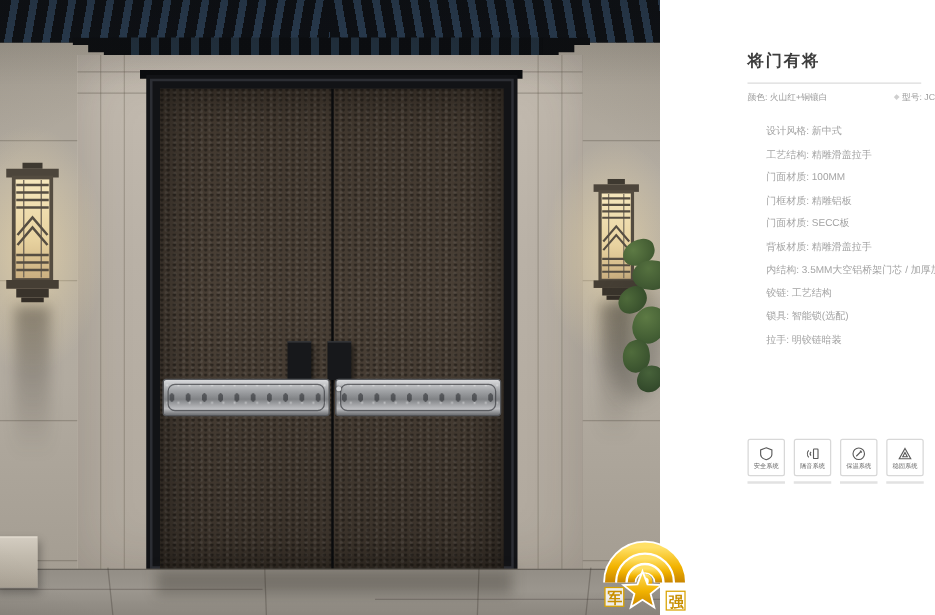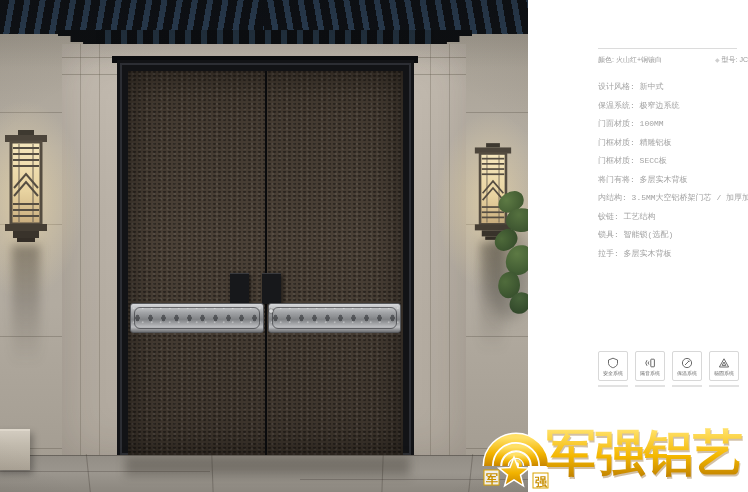--- a/index.html
+++ b/index.html
@@ -89,21 +89,21 @@
               linear-gradient(180deg, rgba(0,0,0,.14), transparent 14%);}
 
   
   .panel{position:absolute;left:598px;top:40px;width:150px;}
   .title{font-size:13px;font-weight:bold;color:#3c3c3c;letter-spacing:1.5px;white-space:nowrap;}
   .rule{margin-top:8px;width:139px;border-top:1px solid #dcdcdc;}
   .subrow{margin-top:6px;width:150px;display:flex;justify-content:space-between;align-items:center;
           font-size:7px;color:#9b9b9b;white-space:nowrap;}
   .model-group{display:flex;align-items:center;gap:2px;}
   .diamond{font-size:6px;color:#cfcfcf;line-height:1;}
-  .specs{list-style:none;margin:18px 0 0;padding:0;font-family:Liberation Mono, monospace;}
+  .specs{list-style:none;margin:18px 15px 0;padding:0;}
   .specs li{font-size:8px;line-height:8.5px;color:#a3a3a3;margin:0 0 10px;white-space:nowrap;}
 
   .features{position:absolute;left:598px;top:351px;display:flex;gap:7px;}
   .feat{width:30px;display:flex;flex-direction:column;align-items:center;}
   .feat-box{width:30px;height:30px;box-sizing:border-box;border:1px solid #d8d8d8;border-radius:2px;
             display:flex;flex-direction:column;align-items:center;justify-content:center;gap:2px;background:#fff;}
   .feat-box svg{display:block;}
   .feat-label{font-size:5px;color:#6a6a6a;white-space:nowrap;line-height:1;}
   .feat-caption{margin-top:4px;width:30px;height:2px;background:#e2e2e2;}
 
@@ -250,39 +250,40 @@
       <div class="fh" style="left:0;top:15px;width:210px;"></div>
       <div class="fh" style="left:300px;top:23px;width:228px;"></div>
     </div>
     <div class="door-shadow"></div>
     <div class="bench"></div>
 
     <div class="vignette"></div>
   </div>
 
   <div class="panel">
+    <div class="title">将门有将</div>
     <div class="rule"></div>
     <div class="subrow">
       <span>颜色: 火山红+铜镶白</span>
       <span class="model-group">
         <span class="diamond">◆</span>
         <span>型号: JC</span>
       </span>
     </div>
     <ul class="specs">
       <li>设计风格: 新中式</li>
-      <li>保温系统: 极窄边系统</li>
+      <li>工艺结构: 精雕滑盖拉手</li>
       <li>门面材质: 100MM</li>
       <li>门框材质: 精雕铝板</li>
-      <li>门框材质: SECC板</li>
-      <li>将门有将: 多层实木背板</li>
+      <li>门面材质: SECC板</li>
+      <li>背板材质: 精雕滑盖拉手</li>
       <li>内结构: 3.5MM大空铝桥架门芯 / 加厚加密航空铝芯</li>
       <li>铰链: 工艺结构</li>
       <li>锁具: 智能锁(选配)</li>
-      <li>拉手: 多层实木背板</li>
+      <li>拉手: 明铰链暗装</li>
     </ul>
   </div>
 
   <div class="features">
     <div class="feat">
       <div class="feat-box">
         <svg width="12" height="12" viewBox="0 0 12 12" fill="none" stroke="#5a5a5a" stroke-width="0.9">
           <path d="M6 1.2 L10.5 3 V6.6 C10.5 9.3 6 10.8 6 10.8 C6 10.8 1.5 9.3 1.5 6.6 V3 Z"></path>
         </svg>
         <span class="feat-label">安全系统</span>
@@ -329,15 +330,14 @@
     <path d="M15,46 A19,19 0 0 1 53,46" fill="none" stroke="url(#goldA)" stroke-width="6.5"></path>
     <path d="M23,46 A11,11 0 0 1 45,46" fill="none" stroke="#ffffff" stroke-width="8"></path>
     <path d="M23,46 A11,11 0 0 1 45,46" fill="none" stroke="url(#goldA)" stroke-width="5.5"></path>
     <circle cx="34" cy="45" r="4.5" fill="#ffffff" stroke="url(#goldA)" stroke-width="3"></circle>
     <rect x="2" y="50" width="15" height="15" fill="rgba(255,255,255,0.85)" stroke="#d9a300" stroke-width="1"></rect>
     <text x="4" y="62.5" font-size="12" font-weight="bold" fill="#c88f00">军</text>
     <rect x="51" y="53" width="15" height="15" fill="rgba(255,255,255,0.85)" stroke="#d9a300" stroke-width="1"></rect>
     <text x="53" y="65.5" font-size="12" font-weight="bold" fill="#c88f00">强</text>
     <polygon points="32,37 36,47.5 47.2,48.1 38.5,55.1 41.4,65.9 32,59.8 22.6,65.9 25.5,55.1 16.8,48.1 28,47.5" fill="url(#goldA)" stroke="#ffffff" stroke-width="1.5"></polygon>
   </svg>
-  <div class="brand">军强铝艺</div>
 
 </div>
 
 </body></html>

